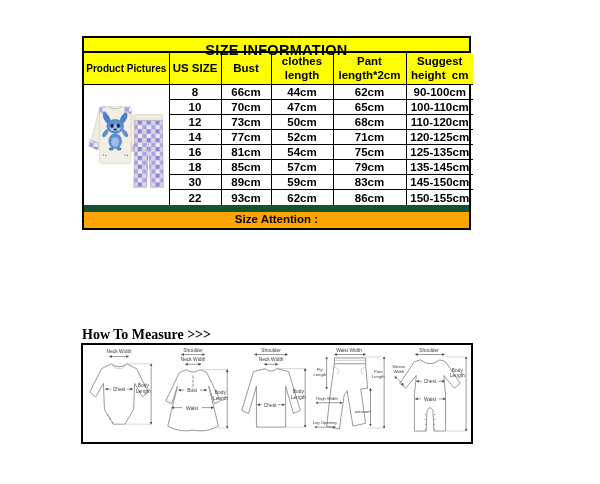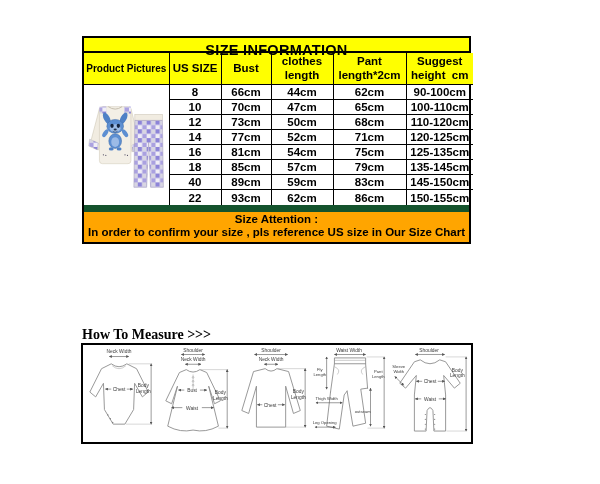--- a/index.html
+++ b/index.html
@@ -173,39 +173,38 @@
           <td>125-135cm</td>
         </tr>
         <tr>
           <td>18</td>
           <td>85cm</td>
           <td>57cm</td>
           <td>79cm</td>
           <td>135-145cm</td>
         </tr>
         <tr>
-          <td>40</td>
+          <td>30</td>
           <td>89cm</td>
           <td>59cm</td>
           <td>83cm</td>
           <td>145-150cm</td>
         </tr>
         <tr>
           <td>22</td>
           <td>93cm</td>
           <td>62cm</td>
           <td>86cm</td>
           <td>150-155cm</td>
         </tr>
       </tbody>
     </table>
 
     <div class="attention">
       <div>Size Attention :</div>
-      <div>In order to confirm your size , pls reference US size in Our Size Chart</div>
     </div>
   </div>
 
   <div class="measure-title">How To Measure &gt;&gt;&gt;</div>
 
   <div class="measure-box">
 
     <svg width="72" height="99" viewBox="0 0 74 101">
       <defs>
         <marker id="arr" viewBox="0 0 6 6" refX="5.2" refY="3" markerWidth="5" markerHeight="5" orient="auto-start-reverse">

